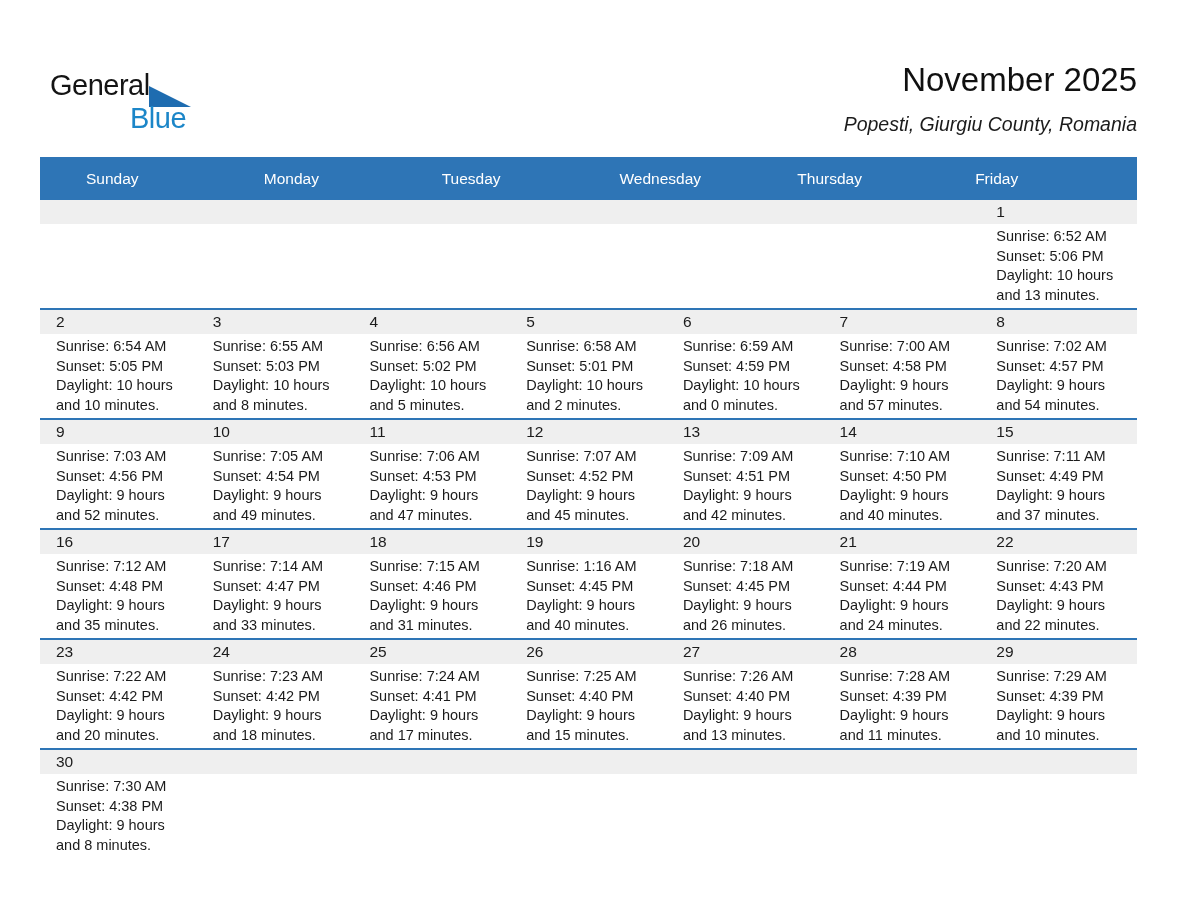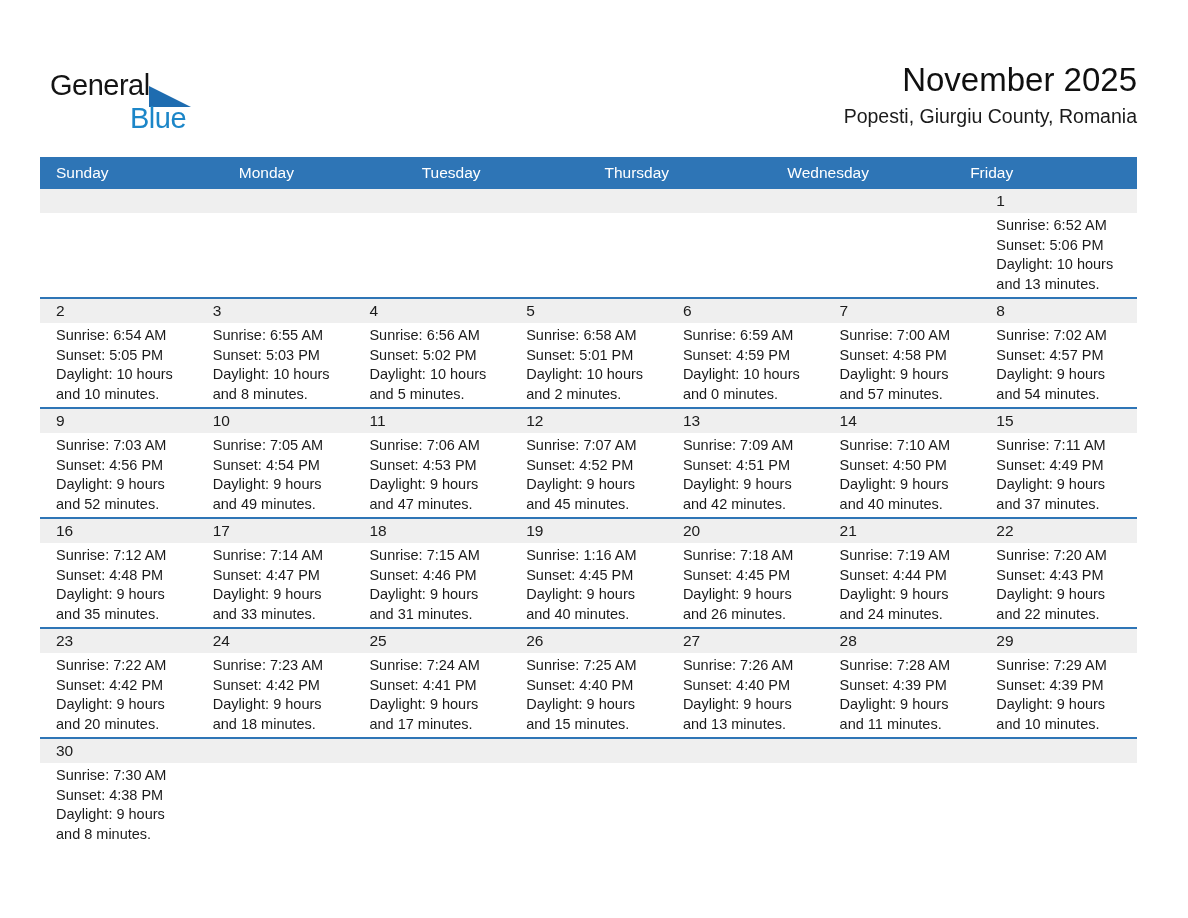--- a/index.html
+++ b/index.html
@@ -12,25 +12,25 @@
   
   .logo { position:absolute; left:50px; top:68px; width:160px; height:72px; }
   .logo-general { position:absolute; left:0; top:0; font-size:29px; line-height:34px; color:#141414; letter-spacing:-0.5px;text-align:right; }
   .logo-triangle { position:absolute; left:99px; top:18px; width:42px; height:21px;
     background:var(--logo-triangle); -webkit-clip-path:polygon(0 0,100% 100%,0 100%); clip-path:polygon(0 0,100% 100%,0 100%); }
   .logo-blue { position:absolute; left:80px; top:33px; font-size:29px; line-height:34px; color:var(--logo-blue); letter-spacing:-0.5px; }
 
   
   .titles { position:absolute; right:51px; top:60px; text-align:right; }
   .title { margin:0; font-size:33px; font-weight:400; line-height:40px; color:#101010; }
-  .subtitle { margin:4px 0 0 0; font-size:19.5px; font-weight:400; line-height:24px; color:#1b1b1b; }
+  .subtitle { margin:12px 0 0 0; font-size:19.5px; font-weight:400; line-height:24px; color:#1b1b1b;font-style:italic; }
 
   
   .calendar { position:absolute; left:40px; top:157px; width:1097px; }
-  .weekday-row { display:flex; height:32px; background:var(--header-blue); }
+  .weekday-row { display:flex; height:43px; background:var(--header-blue);padding-left:30px; }
   .weekday-cell { flex:1 1 0; display:flex; align-items:center; box-sizing:border-box;
     padding-left:16px; color:#ffffff; font-size:15.5px; }
 
   .week-row { display:flex; height:108px; border-top:2px solid var(--divider-blue); }
   .week-row.first { border-top:none; }
   .day-cell { flex:1 1 0; display:flex; flex-direction:column; box-sizing:border-box; min-width:0; }
   .day-band { height:21px; padding:3px 0 0 16px; background:var(--band-gray); font-size:15.5px; color:#1b1b1b; }
   .day-body { padding:3px 6px 0 16px; font-size:14.5px; line-height:19.5px; color:#1b1b1b; }
 </style>
 </head>
@@ -47,22 +47,22 @@
   <div class="titles">
     <h1 class="title">November 2025</h1>
     <h2 class="subtitle">Popesti, Giurgiu County, Romania</h2>
   </div>
 
   <div class="calendar">
     <div class="weekday-row">
         <div class="weekday-cell">Sunday</div>
         <div class="weekday-cell">Monday</div>
         <div class="weekday-cell">Tuesday</div>
+        <div class="weekday-cell">Wednesday</div>
         <div class="weekday-cell">Thursday</div>
-        <div class="weekday-cell">Wednesday</div>
         <div class="weekday-cell">Friday</div>
       </div>
     <div id="grid">
         <div class="week-row first">
           <div class="day-cell">
             <div class="day-band"></div>
             <div class="day-body"></div>
           </div>
           <div class="day-cell">
             <div class="day-band"></div>

